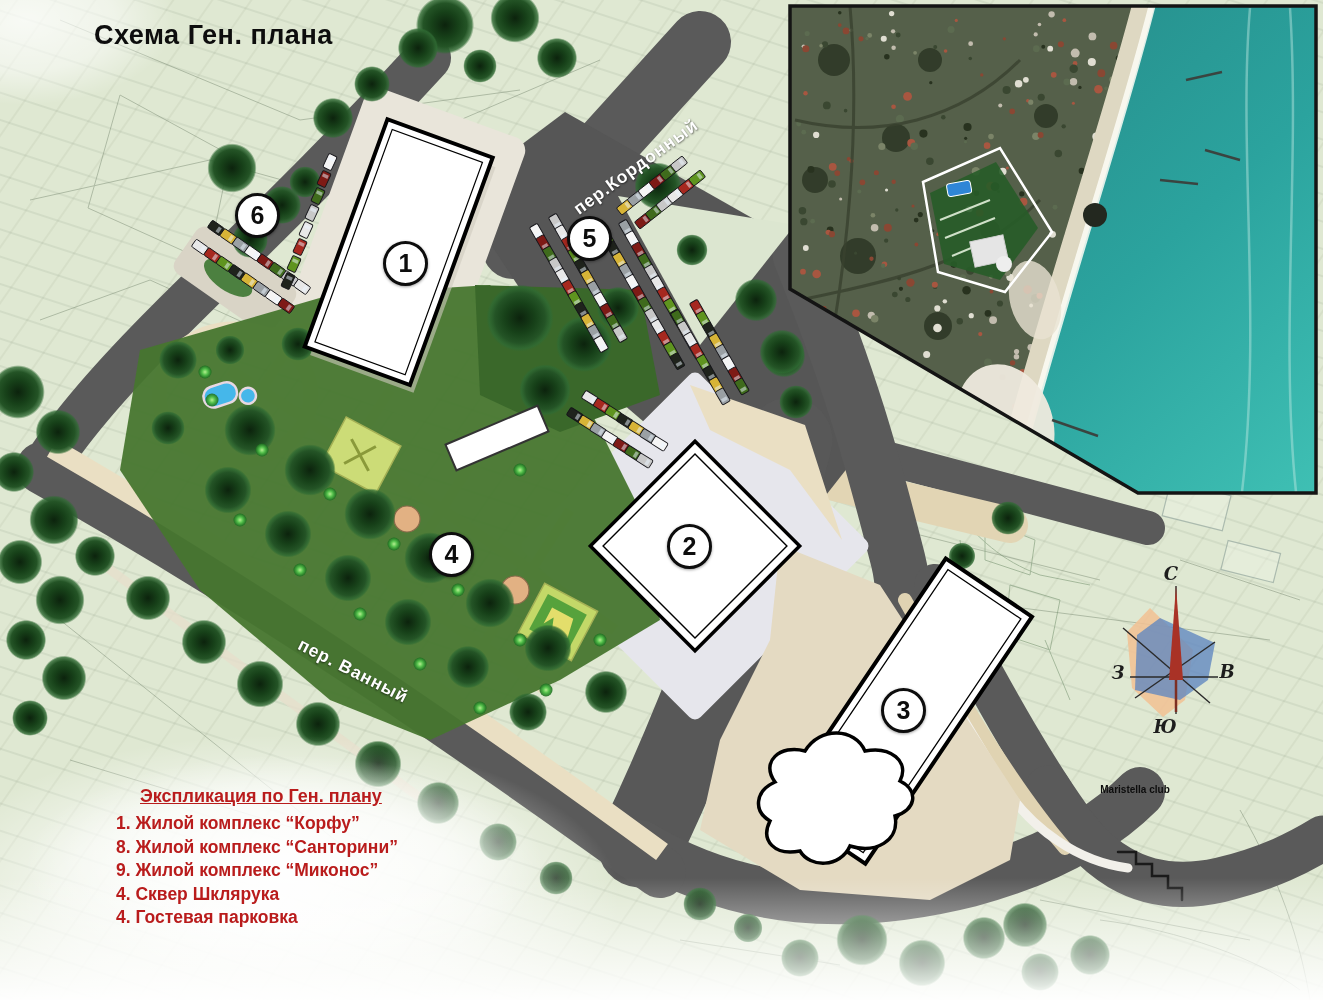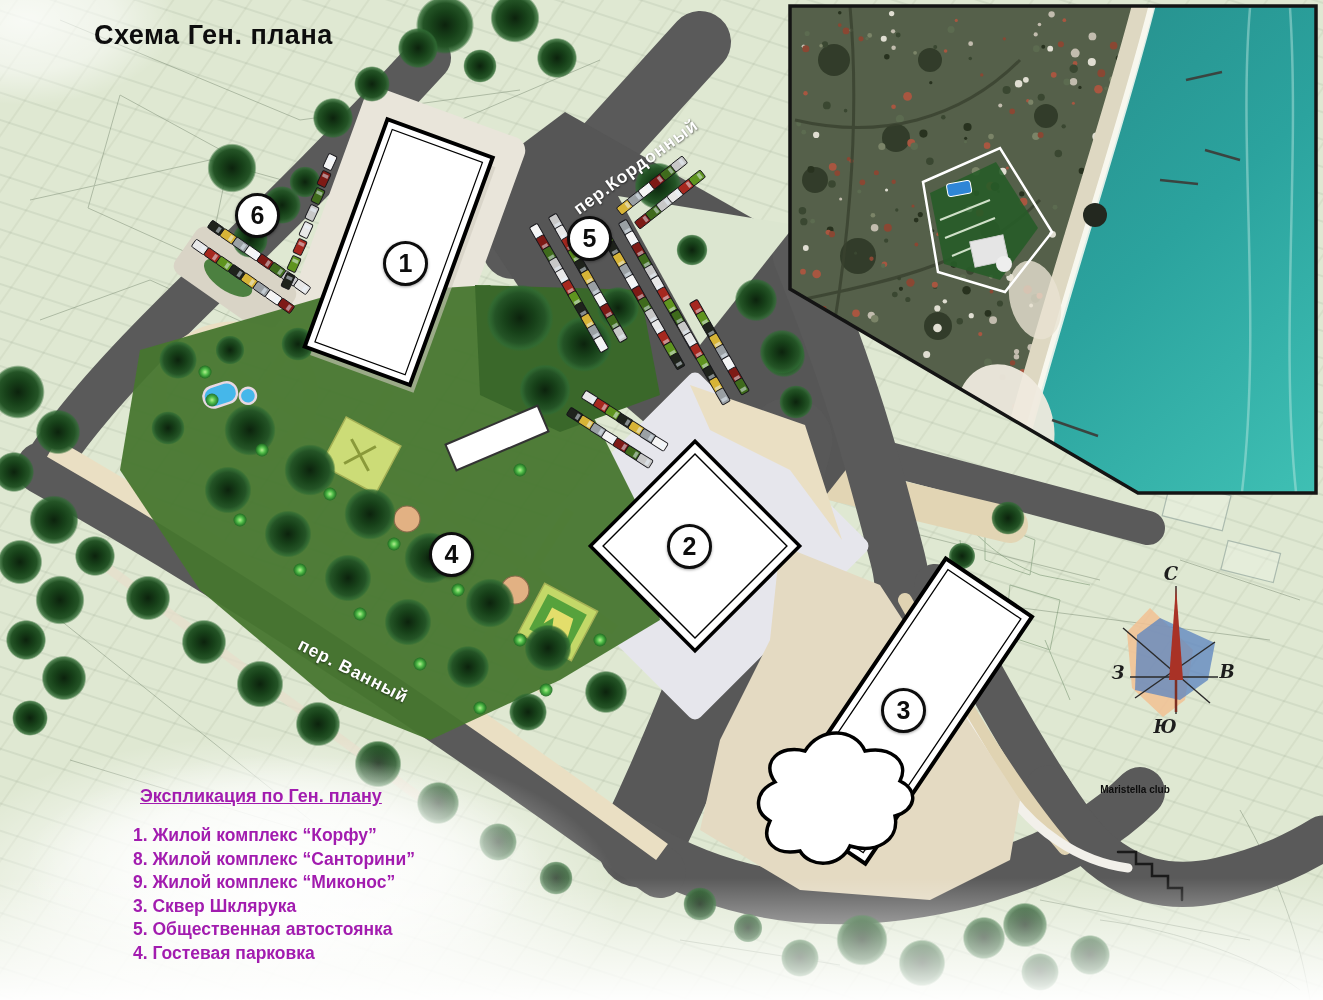--- a/index.html
+++ b/index.html
@@ -14,23 +14,23 @@
           box-shadow:0 1px 3px rgba(0,0,0,.4);}
   .street{position:absolute;color:#fff;font-weight:bold;font-size:17.5px;letter-spacing:1px;
           white-space:nowrap;z-index:25;text-shadow:0 1px 2px rgba(0,0,0,.6);}
   .street.kord{left:636px;top:167px;transform:translate(-50%,-50%) rotate(-36deg);}
   .street.vann{left:353px;top:671px;transform:translate(-50%,-50%) rotate(27deg);}
   .area-label{position:absolute;left:1135px;top:789px;transform:translate(-50%,-50%);
               font-weight:bold;font-size:10px;color:#0d0d0d;z-index:25;white-space:nowrap;}
   .compass-letter{position:absolute;font-family:"DejaVu Serif",serif;font-style:italic;
                   font-weight:bold;font-size:18px;color:#1d1d1d;z-index:25;
                   transform:translate(-50%,-50%);}
-  .legend{position:absolute;left:116px;top:786px;z-index:40;color:#a21caf;}
+  .legend{position:absolute;left:116px;top:786px;z-index:40;color:#b91c1c;}
   .legend-title{font-size:18px;font-weight:bold;text-decoration:underline;margin:0 0 5px 24px;}
-  .legend ol{list-style:none;margin:17px;padding:0;font-size:17.5px;font-weight:bold;
+  .legend ol{list-style:none;margin:0;padding:0;font-size:17.5px;font-weight:bold;
              line-height:23.5px;}
 </style>
 </head>
 <body>
 
 <div class="stage">
 
 <svg class="base" width="1323" height="1000" viewBox="0 0 1323 1000">
 <defs>
   <radialGradient id="gTree">
@@ -1055,19 +1055,18 @@
 <div class="compass-letter" style="left:1165px;top:726px">Ю</div>
 <div class="compass-letter" style="left:1118px;top:672px">З</div>
 <div class="compass-letter" style="left:1227px;top:671px">В</div>
 
 <div class="legend">
   <div class="legend-title">Экспликация по Ген. плану</div>
   <ol>
     <li>1. Жилой комплекс “Корфу”</li>
     <li>8. Жилой комплекс “Санторини”</li>
     <li>9. Жилой комплекс “Миконос”</li>
-    <li>3. Сквер Шклярука</li>
-    <li>5. Общественная автостоянка</li>
+    <li>4. Сквер Шклярука</li>
     <li>4. Гостевая парковка</li>
   </ol>
 </div>
 
 </div>
 
 </body></html>

